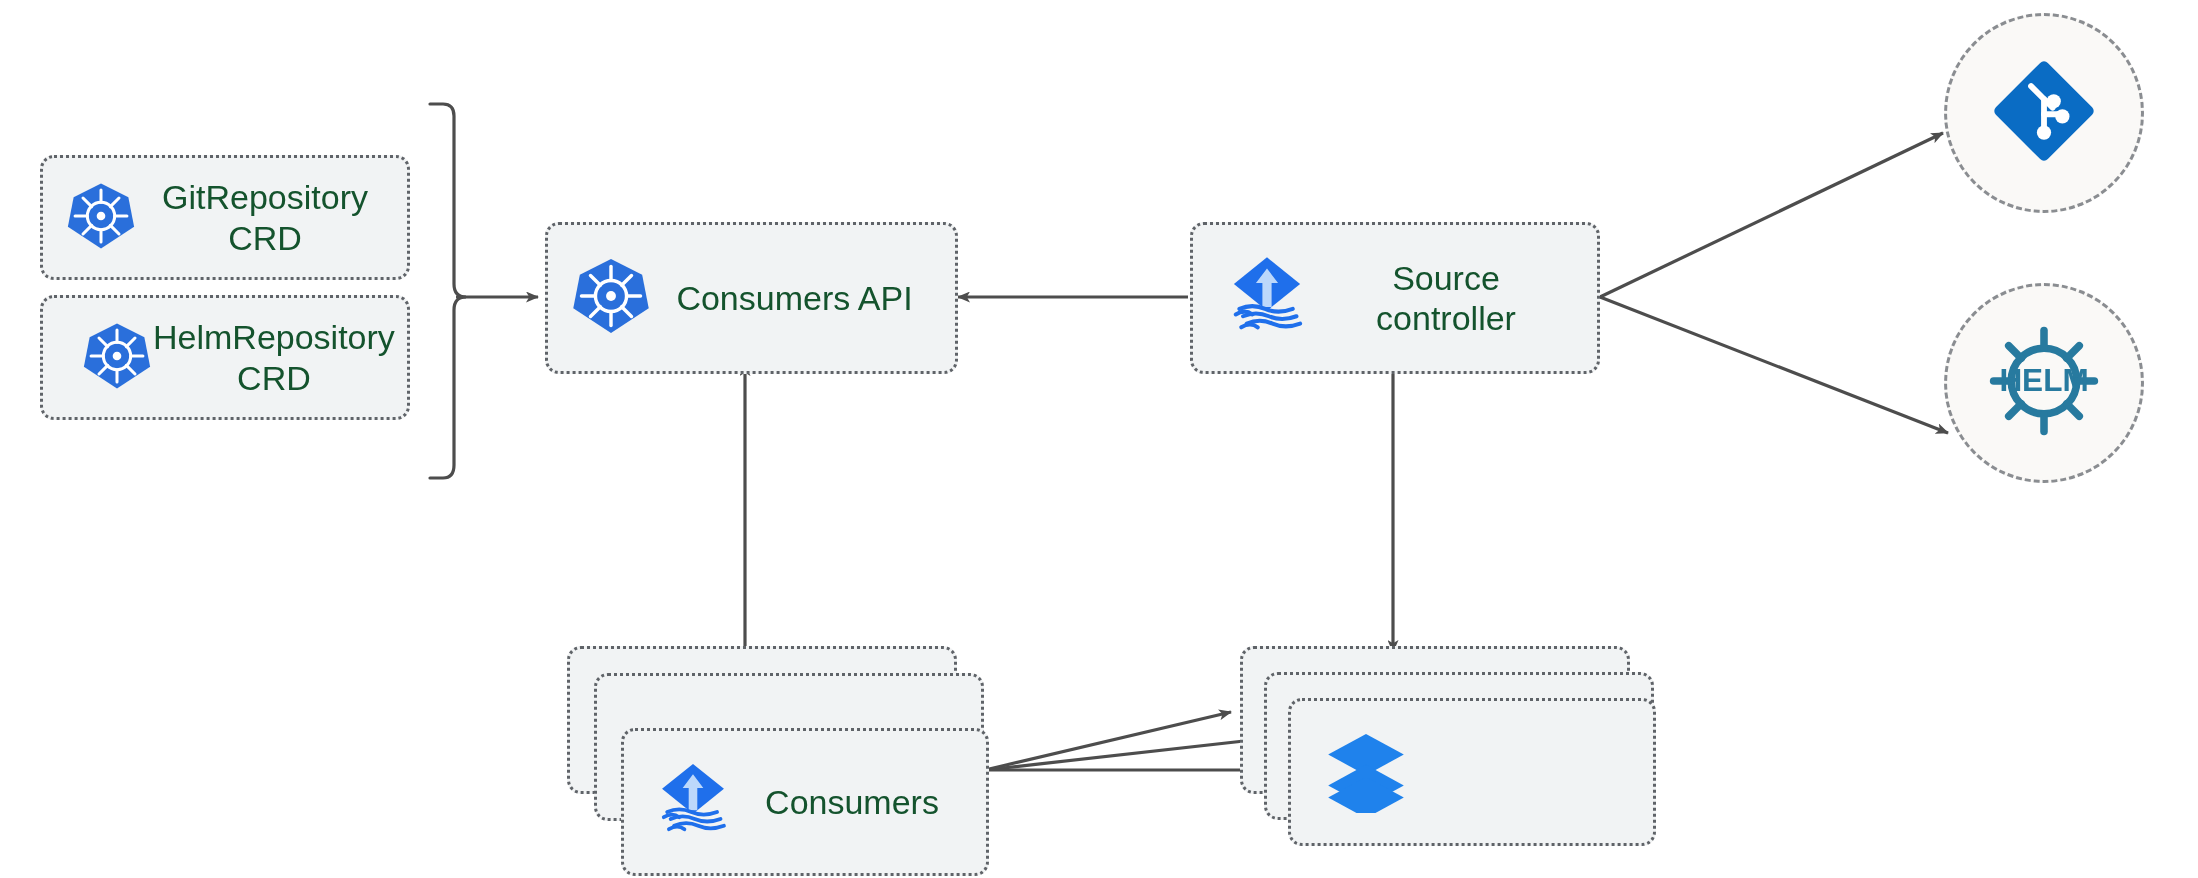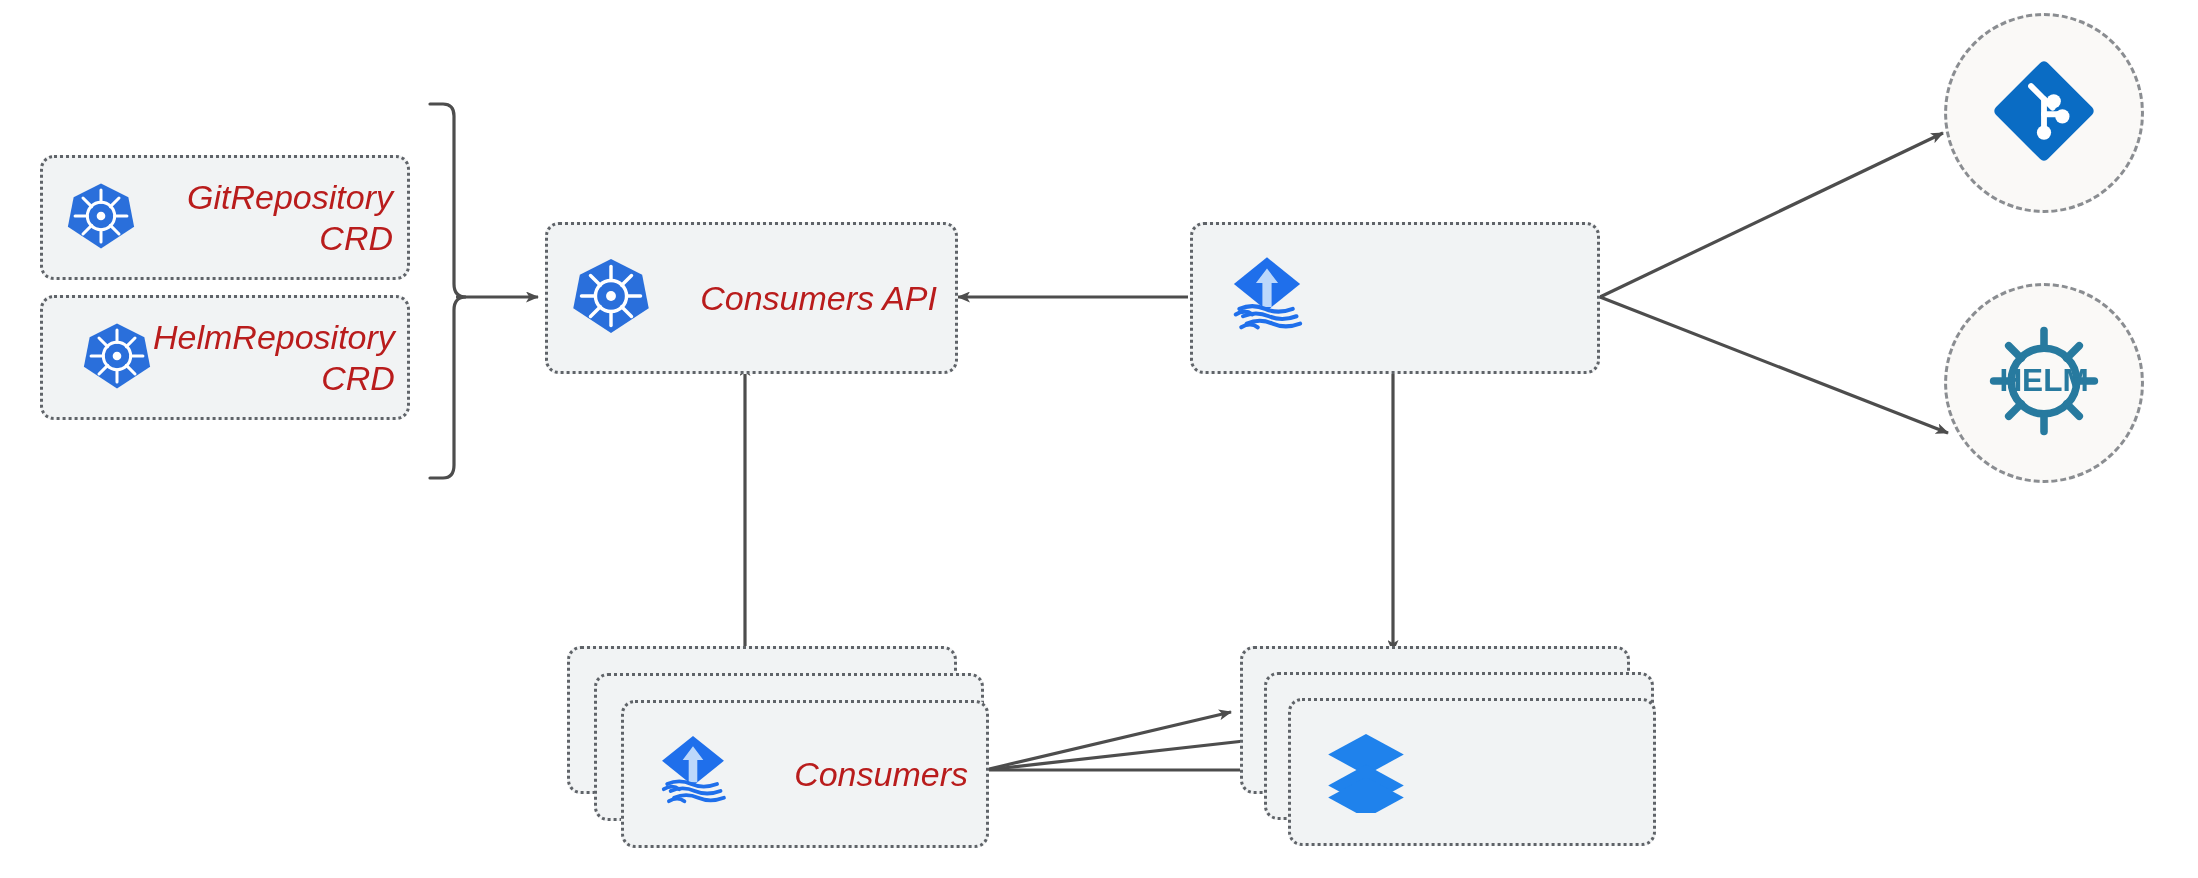--- a/index.html
+++ b/index.html
@@ -1,20 +1,20 @@
 <!DOCTYPE html>
 <html><head>
 <meta charset="utf-8">
 <style>
   html,body{margin:0;padding:0;background:#ffffff;}
   body{width:2198px;height:878px;font-family:"Liberation Sans",sans-serif;overflow:hidden;}
   #stage{position:relative;width:2198px;height:878px;background:#fff;}
   svg.layer{position:absolute;left:0;top:0;width:2198px;height:878px;}
   .node{position:absolute;box-sizing:border-box;background:#f1f3f4;border:3px dotted #5f6368;border-radius:14px;display:flex;align-items:center;}
-  .node .label{color:#b91c1c;font-size:34px;line-height:1.18;text-align:right;font-family:"Liberation Sans",sans-serif;font-style:italic;}
+  .node .label{color:#14532d;font-size:34px;line-height:1.18;text-align:center;font-family:"Liberation Sans",sans-serif;}
   .ghost{position:absolute;box-sizing:border-box;background:#f1f3f4;border:3px dotted #5f6368;border-radius:14px;}
   .circlenode{position:absolute;box-sizing:border-box;background:#faf9f7;border:3px dashed #8a8d91;border-radius:50%;display:flex;align-items:center;justify-content:center;}
   .ico{flex:0 0 auto;display:block;text-align:right;}
   .crd-label{flex:1;}
 </style>
 </head>
 <body>
 
 <div id="stage">
 
@@ -128,25 +128,29 @@
         </g>
         <g stroke="#1f6feb" stroke-width="4.4" stroke-linecap="round" fill="none">
           <path d="M20,64 Q34,58 48,64 Q62,70 78,64"></path>
           <path d="M24,72 Q38,66 52,72 Q66,78 82,72"></path>
           <path d="M28,80 Q42,74 56,80 Q70,86 86,80"></path>
           <path d="M16,70 Q26,64 34,70"></path>
           <path d="M22,84 Q32,78 40,84"></path>
         </g>
       </svg>
     </span>
+    <span class="label crd-label">
+      <span>Source</span><br>
+      <span>controller</span>
+    </span>
   </div>
 
   <div class="ghost" style="left:567px;top:646px;width:390px;height:148px;"></div>
   <div class="ghost" style="left:594px;top:673px;width:390px;height:148px;"></div>
-  <div class="node" style="left:621px;top:700px;width:368px;height:148px;padding:0 18px 0 26px;">
+  <div class="node" style="left:621px;top:728px;width:368px;height:148px;padding:0 18px 0 26px;">
     <span class="ico">
       <svg width="86" height="86" viewBox="0 0 100 100">
         <polygon points="50,8 86,37 50,66 14,37" fill="#1f6feb"></polygon>
         <g fill="#bcd8fb">
           <polygon points="50,20 62,36 55,36 55,62 45,62 45,36 38,36"></polygon>
         </g>
         <g stroke="#1f6feb" stroke-width="4.4" stroke-linecap="round" fill="none">
           <path d="M20,64 Q34,58 48,64 Q62,70 78,64"></path>
           <path d="M24,72 Q38,66 52,72 Q66,78 82,72"></path>
           <path d="M28,80 Q42,74 56,80 Q70,86 86,80"></path>

